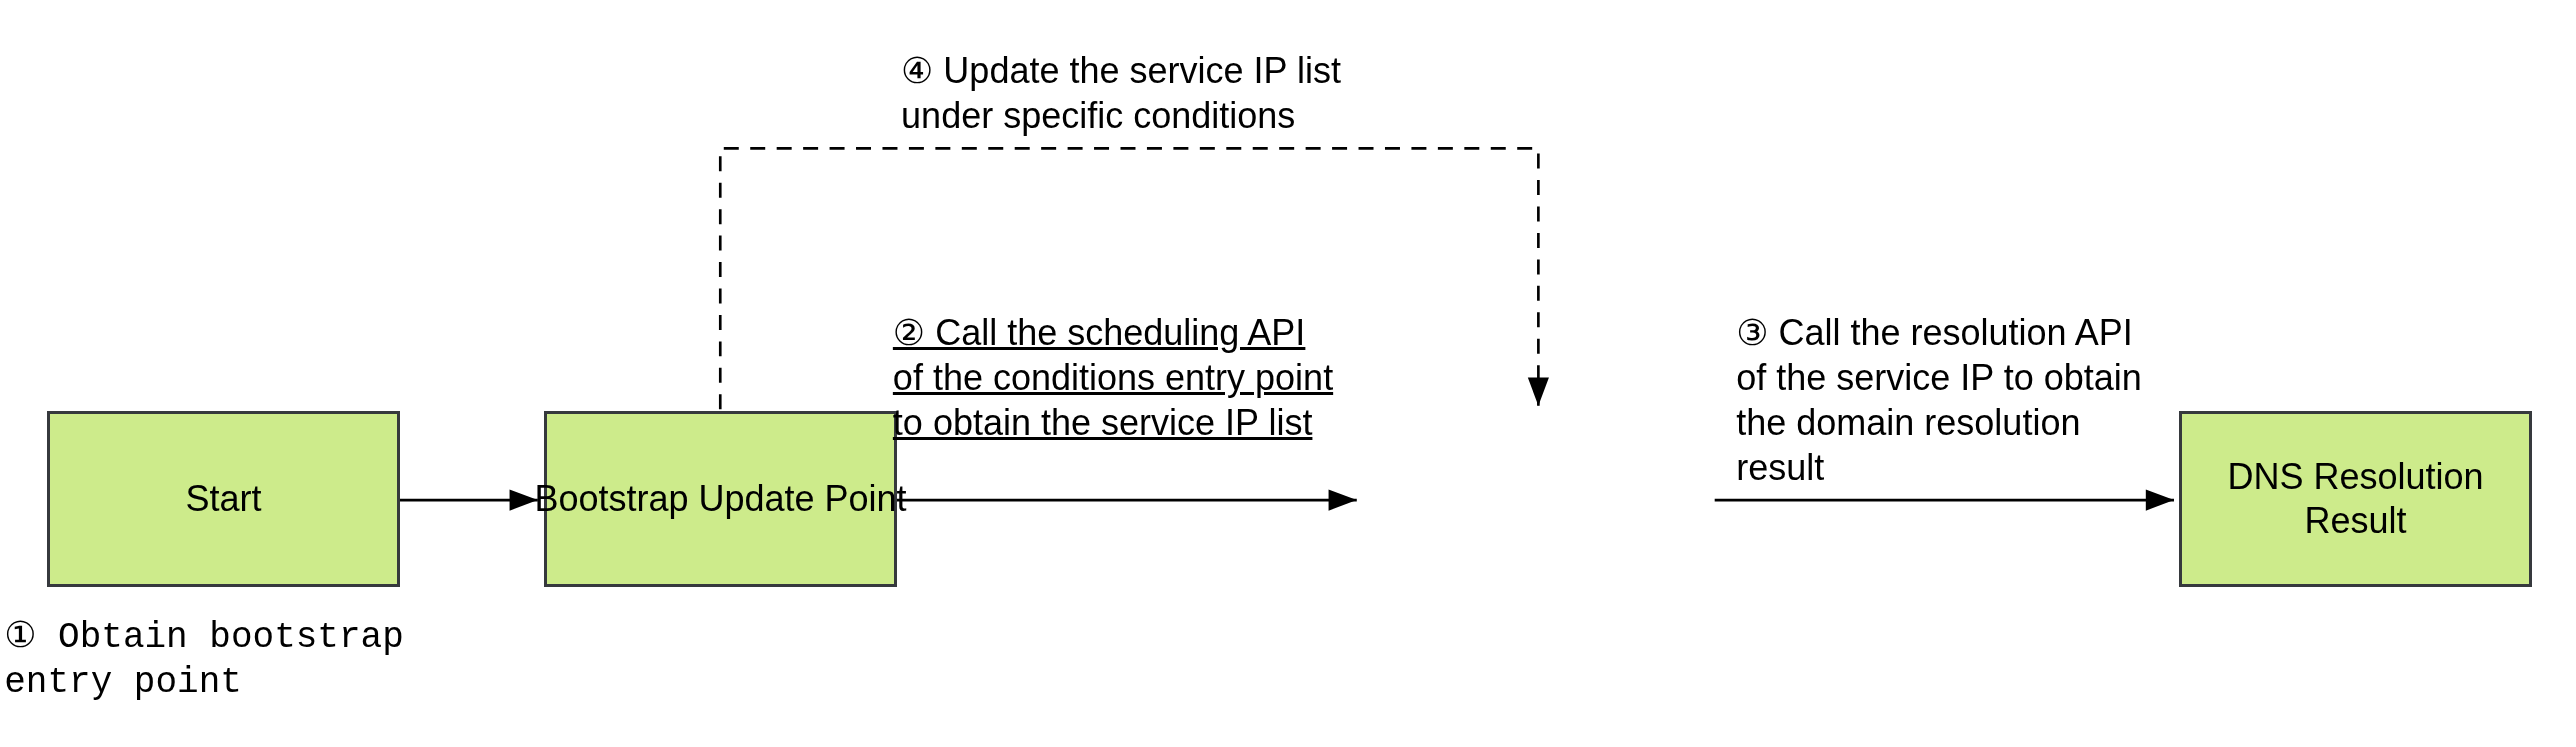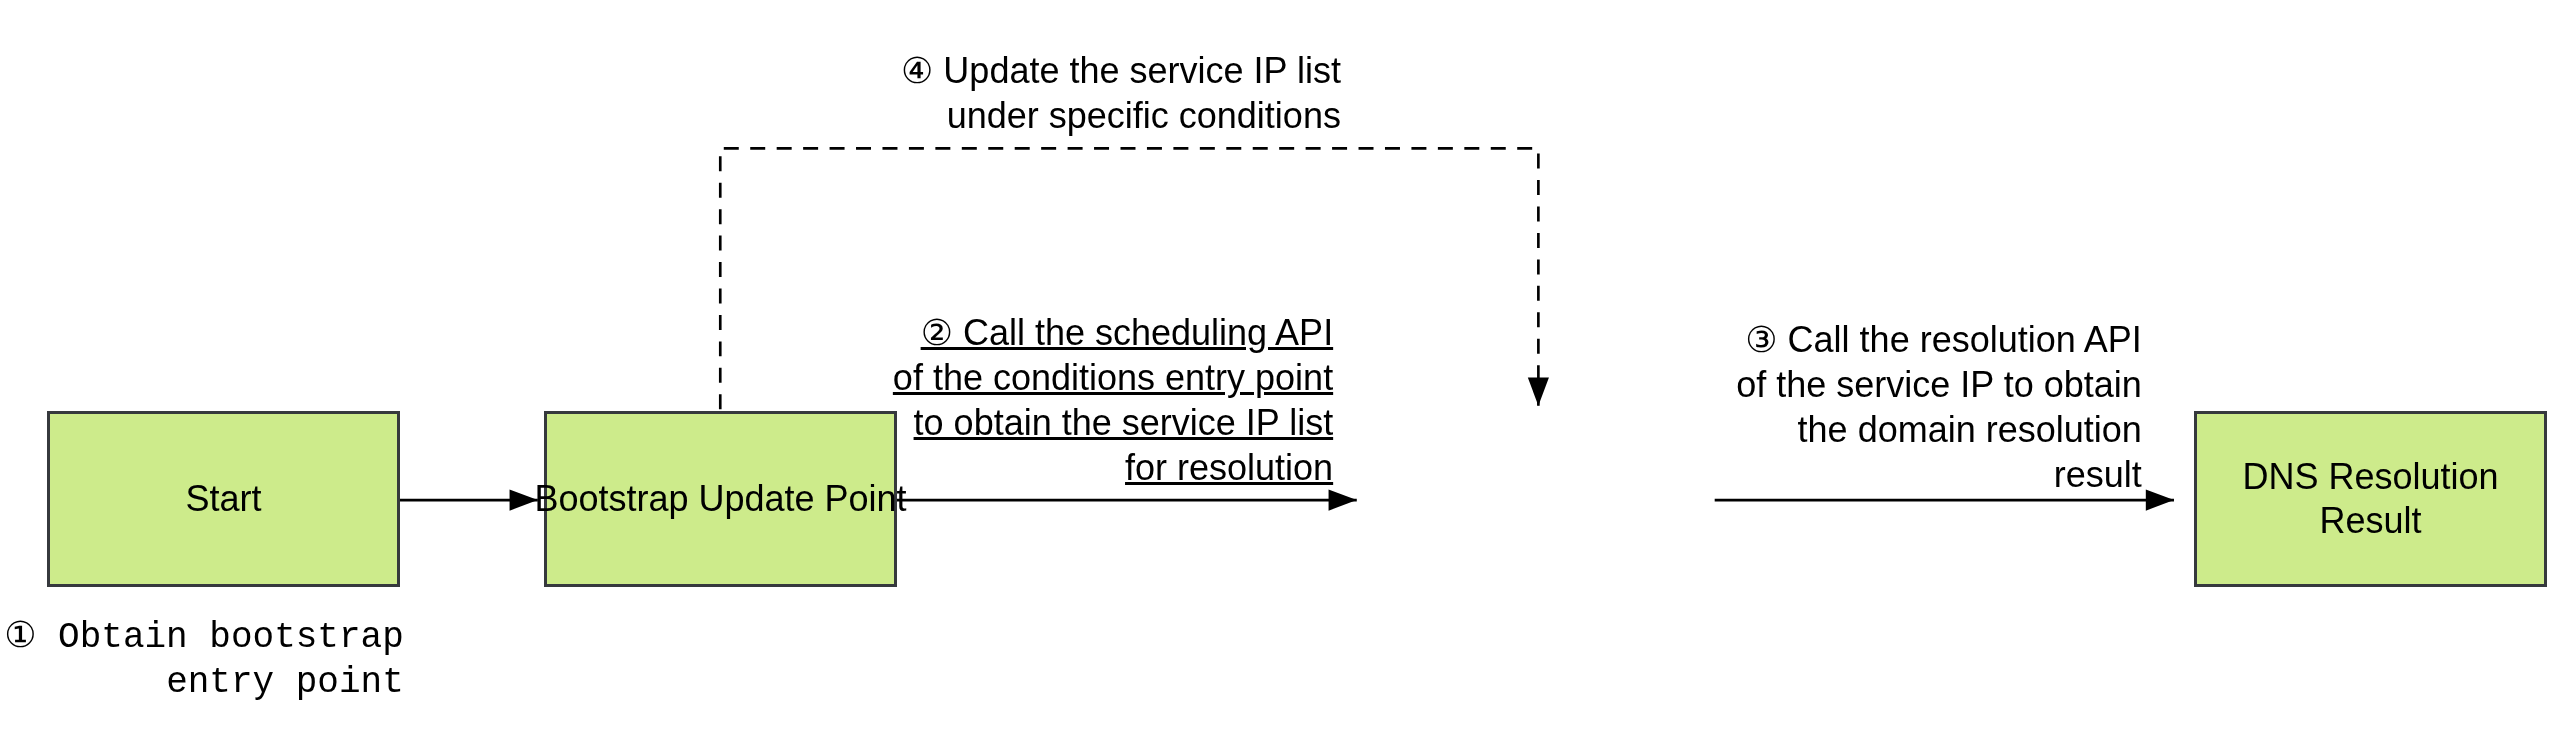--- a/index.html
+++ b/index.html
@@ -44,21 +44,21 @@
     justify-content: center;
     text-align: center;
     font-size: 36px;
     line-height: 44px;
   }
   .node.nowrap .node-label { white-space: nowrap; }
   .node-label { display: block; padding: 0 1.8px; }
   .annot {
     position: absolute;
     transform: translateX(-50%);
-    text-align: right;
+    text-align: left;
     font-size: 36px;
     line-height: 45px;
     white-space: nowrap;
   }
 </style>
 </head>
 <body>
 
 <div class="canvas">
 
@@ -76,37 +76,36 @@
 
   <div class="node" style="left: 47px;">
     <span class="node-label">Start</span>
   </div>
 
   <div class="node nowrap" style="left: 544px;">
     <span class="node-label">Bootstrap Update Point</span>
   </div>
 
 
-  <div class="node" style="left: 2179px; margin-left: 15px;">
+  <div class="node" style="left: 2179px;">
     <span class="node-label">DNS Resolution Result</span>
   </div>
 
   <div class="annot" style="left: 204px; top: 615px; font-family: Liberation Mono, monospace;">
     <div class="annot-line">① Obtain bootstrap</div>
     <div class="annot-line">entry point</div>
   </div>
 
   <div class="annot" style="left: 1113px; top: 310px; text-decoration: underline;">
     <div class="annot-line">② Call the scheduling API</div>
     <div class="annot-line">of the conditions entry point</div>
     <div class="annot-line">to obtain the service IP list</div>
-    <div class="annot-line">for resolution</div>
   </div>
 
-  <div class="annot" style="left: 1939px; top: 317px;">
+  <div class="annot" style="left: 1939px; top: 310px;">
     <div class="annot-line">③ Call the resolution API</div>
     <div class="annot-line">of the service IP to obtain</div>
     <div class="annot-line">the domain resolution</div>
     <div class="annot-line">result</div>
   </div>
 
   <div class="annot" style="left: 1121px; top: 48px;">
     <div class="annot-line">④ Update the service IP list</div>
     <div class="annot-line">under specific conditions</div>
   </div>

